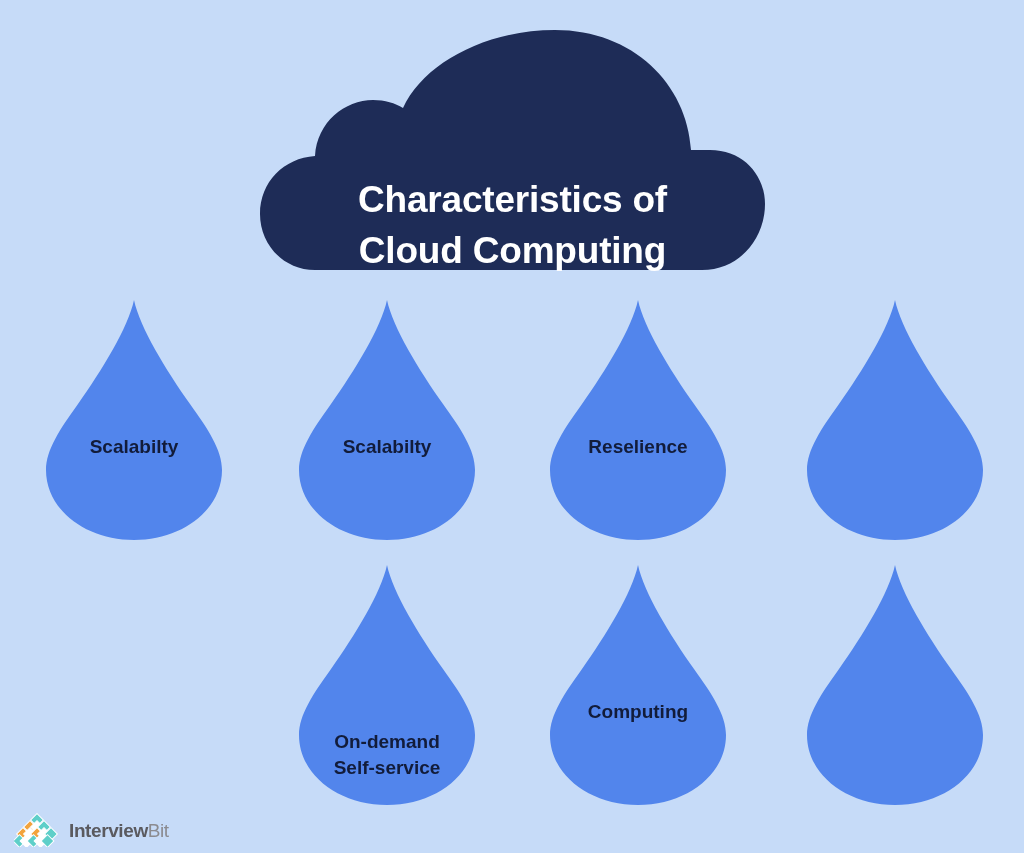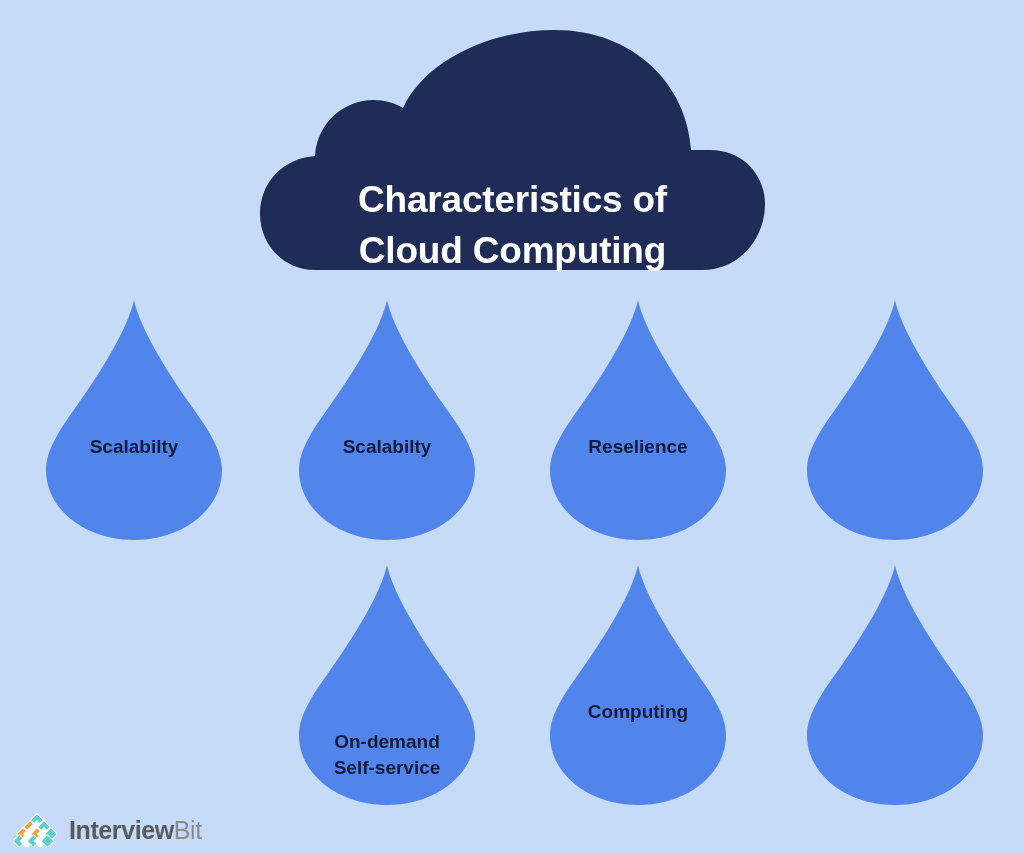--- a/index.html
+++ b/index.html
@@ -100,21 +100,21 @@
     display: flex;
     align-items: center;
   }
   .logo-mark {
     width: 46px;
     height: 34px;
     display: block;
   }
   .logo-text {
     margin-left: 9px;
-    font-size: 25px;
+    font-size: 19px;
     line-height: 1;
     letter-spacing: -0.4px;
     white-space: nowrap;
   }
   .logo-text .lt-bold {
     color: #5a5a5f;
     font-weight: bold;
   }
   .logo-text .lt-light {
     color: #8b8b90;

